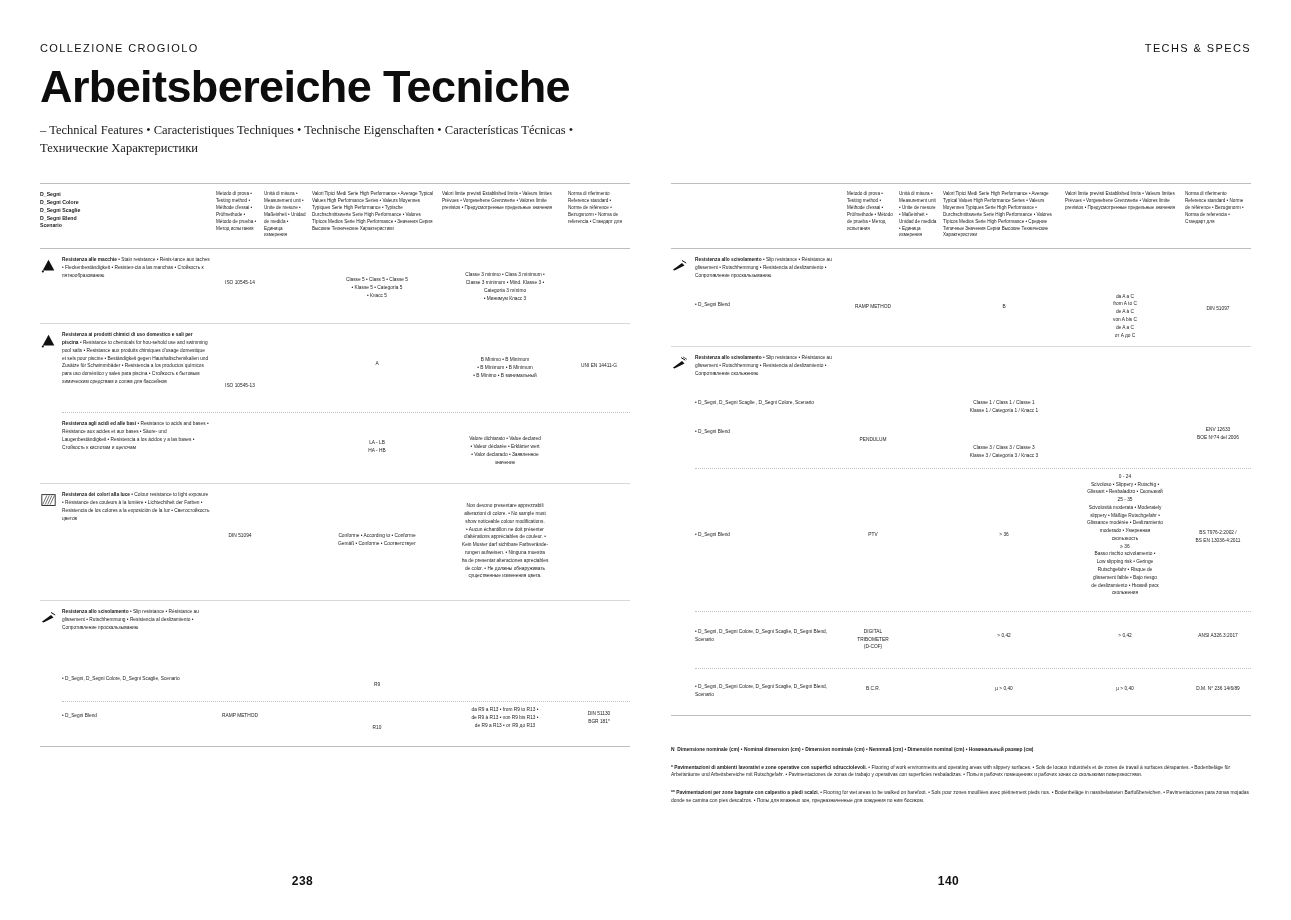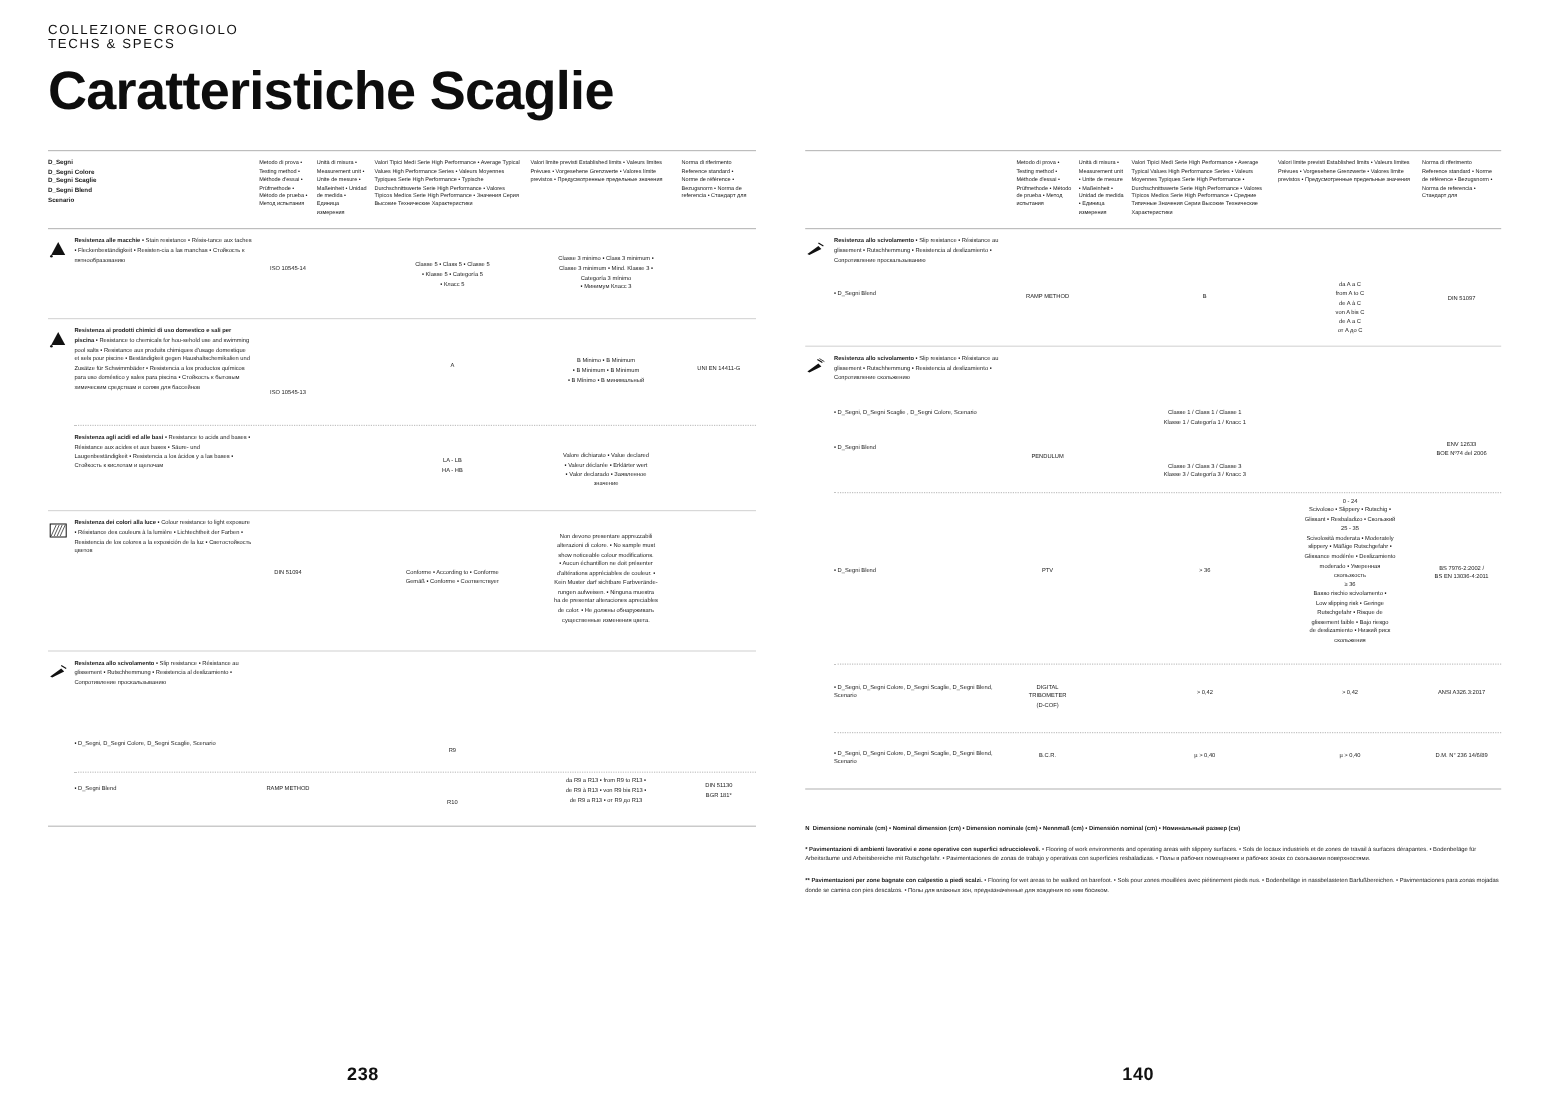--- a/index.html
+++ b/index.html
@@ -9,23 +9,22 @@
     background:#ffffff;
     font-family:"Liberation Sans", sans-serif;
     color:#1a1a1a;
     position:relative;
     overflow:hidden;
   }
   .page { position:absolute; inset:0; padding:0 40px; }
 
   
   .topbar {
-    display:flex; justify-content:space-between; align-items:flex-start;
-    padding-top:19px;
-    flex-direction:column;
+    display:flex; justify-content:space-between; align-items:center;
+    padding-top:42px;
   }
   .collection {
     font-size:11px; letter-spacing:1.4px; font-weight:400; color:#111;
   }
   .techspecs {
     font-size:11px; letter-spacing:1.4px; font-weight:400; color:#111;
   }
   h1.title {
     font-size:45px; line-height:1.02; font-weight:700; letter-spacing:-0.6px;
     margin:10px 0 0 0; color:#0d0d0d;
@@ -80,42 +79,43 @@
   .desc-col { width:154px; flex:0 0 154px; }
 
   .R .icon-col { width:24px; flex:0 0 24px; }
   .R .desc-col { width:152px; flex:0 0 152px; }
 
   
   .ico { width:17px; height:15px; display:block; }
 
   
   .pagenum {
-    position:absolute; bottom:16px; font-size:15px; font-weight:700;
+    position:absolute; bottom:32px; font-size:12px; font-weight:700;
     color:#111; letter-spacing:0.5px;
   }
   .pagenum.l { left:0; width:605px; text-align:center; }
   .pagenum.r { left:646px; width:605px; text-align:center; }
 
   
   .notes { margin-top:30px; font-size:4.9px; line-height:1.6; }
   .notes p { margin:0 0 10px 0; }
   .notes b { font-weight:700; }
   .note-n { font-weight:700; }
 </style>
 </head>
 <body>
 
 <div class="page">
 
   <div class="topbar">
     <div class="collection">COLLEZIONE CROGIOLO</div>
     <div class="techspecs">TECHS &amp; SPECS</div>
   </div>
-  <h1 class="title">Caratteristiche Scaglie</h1>
+  <h1 class="title">Arbeitsbereiche Tecniche</h1>
+  <div class="subtitle">– Technical Features • Caracteristiques Techniques • Technische Eigenschaften • Características Técnicas • Технические Характеристики</div>
 
   <div class="spread">
 
     <div class="sheet L">
       <div class="rule"></div>
 
       <div class="colhead">
         <div class="c L-c1 head-title">
           <b>D_Segni</b>
           <b>D_Segni Colore</b>

